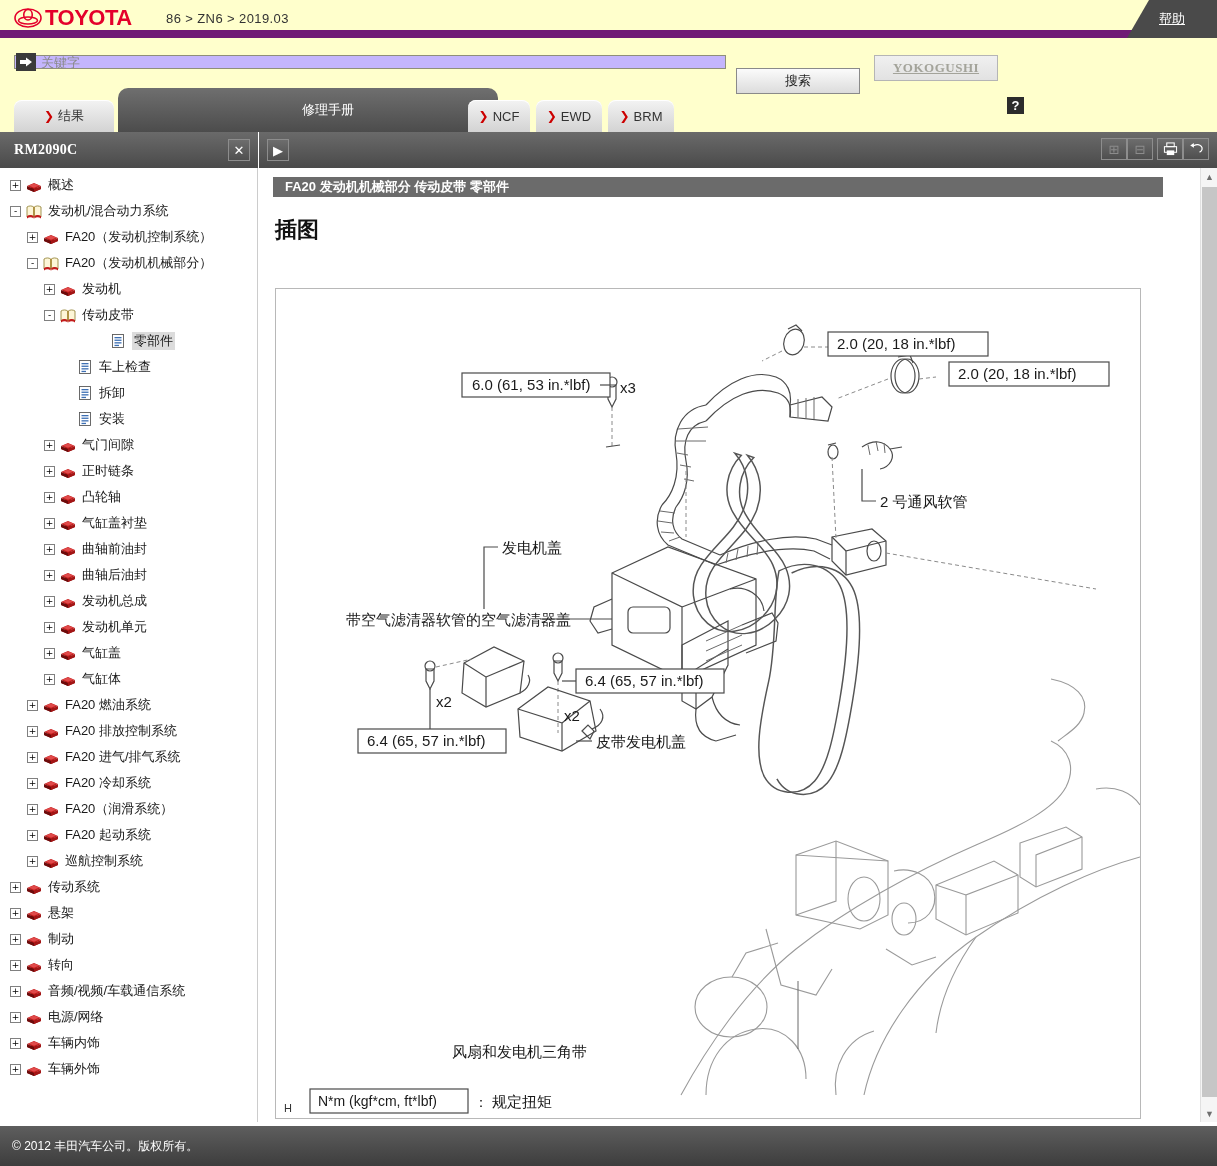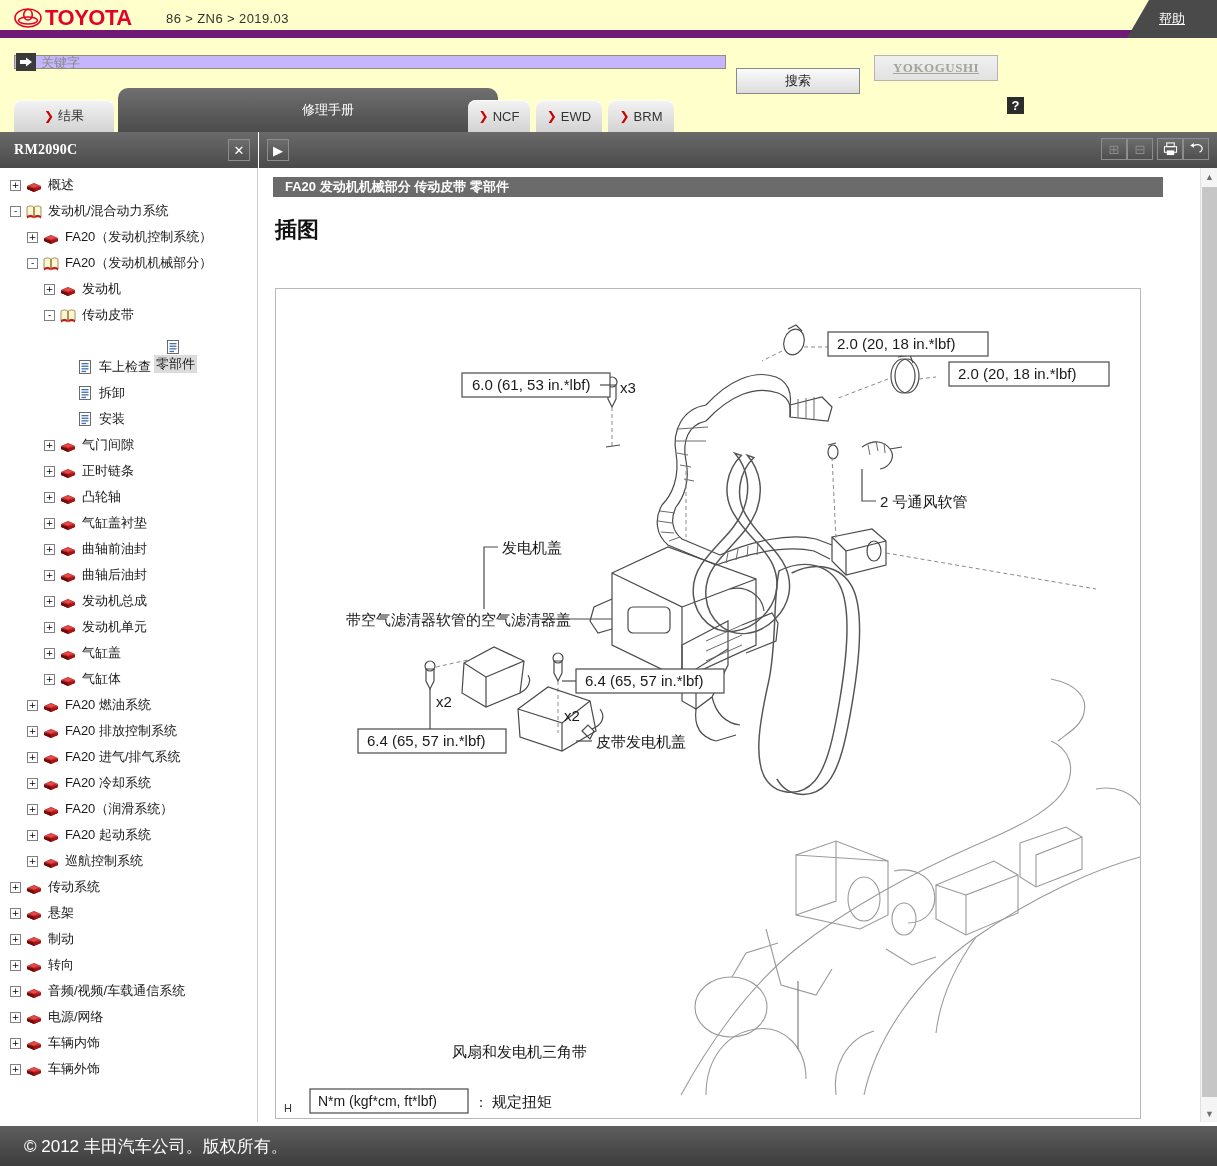--- a/index.html
+++ b/index.html
@@ -293,22 +293,22 @@
   .vs-down { position: absolute; bottom: 0; left: 0; }
 
   
   .footer {
     position: absolute; left: 0; bottom: 0;
     width: 1217px; height: 40px;
     background: linear-gradient(#5e5e5e, #3d3d3d);
     display: flex; align-items: center;
   }
   .footer-text {
-    margin-left: 24px;
-    color: #ffffff; font-size: 17px;
+    margin-left: 12px;
+    color: #ffffff; font-size: 12px;
   }
   .watermark {
     position: absolute; right: 10px; bottom: 2px;
     display: flex; align-items: center; gap: 6px;
     opacity: 0.95;
   }
   .wm-text {
     font-size: 30px; font-weight: bold;
     color: #6f6f6f;
     font-family: "DejaVu Sans", sans-serif;
@@ -445,21 +445,21 @@
             <span class="exp">-</span>
             <span class="ico"><svg viewBox="0 0 18 16" width="18" height="16">
   <path d="M2 4 C4 2.6 7 2.6 8.6 4 L8.6 14 C7 12.6 4 12.6 2 14 Z" fill="#fdf6d8" stroke="#8a7a2a" stroke-width="0.8"></path>
   <path d="M9.4 4 C11 2.6 14 2.6 16 4 L16 14 C14 12.6 11 12.6 9.4 14 Z" fill="#fdf6d8" stroke="#8a7a2a" stroke-width="0.8"></path>
   <path d="M8.6 3.6 L9.4 3.6 L9.4 14.2 L8.6 14.2 Z" fill="#b8892a"></path>
   <path d="M2 13 C4 11.6 7 11.6 8.6 13 L8.6 15.4 C7 14 4 14 2 15.4 Z" fill="#c21b1b"></path>
   <path d="M9.4 13 C11 11.6 14 11.6 16 13 L16 15.4 C14 14 11 14 9.4 15.4 Z" fill="#c21b1b"></path>
 </svg></span>
             <span class="lbl">传动皮带</span>
           </div>
-          <div class="tnode selected" style="padding-left: 94px; flex-direction: column;">
+          <div class="tnode selected" style="padding-left: 94px;">
             <span class="exp none"></span>
             <span class="ico"><svg viewBox="0 0 18 16" width="18" height="16">
   <rect x="3.5" y="1.5" width="11" height="13" fill="#ffffff" stroke="#5a5a5a" stroke-width="0.9"></rect>
   <rect x="5.5" y="4" width="7" height="1.3" fill="#3c6fb4"></rect>
   <rect x="5.5" y="6.6" width="7" height="1.3" fill="#3c6fb4"></rect>
   <rect x="5.5" y="9.2" width="7" height="1.3" fill="#3c6fb4"></rect>
   <rect x="5.5" y="11.8" width="4.5" height="1.3" fill="#3c6fb4"></rect>
 </svg></span>
             <span class="lbl">零部件</span>
           </div>

